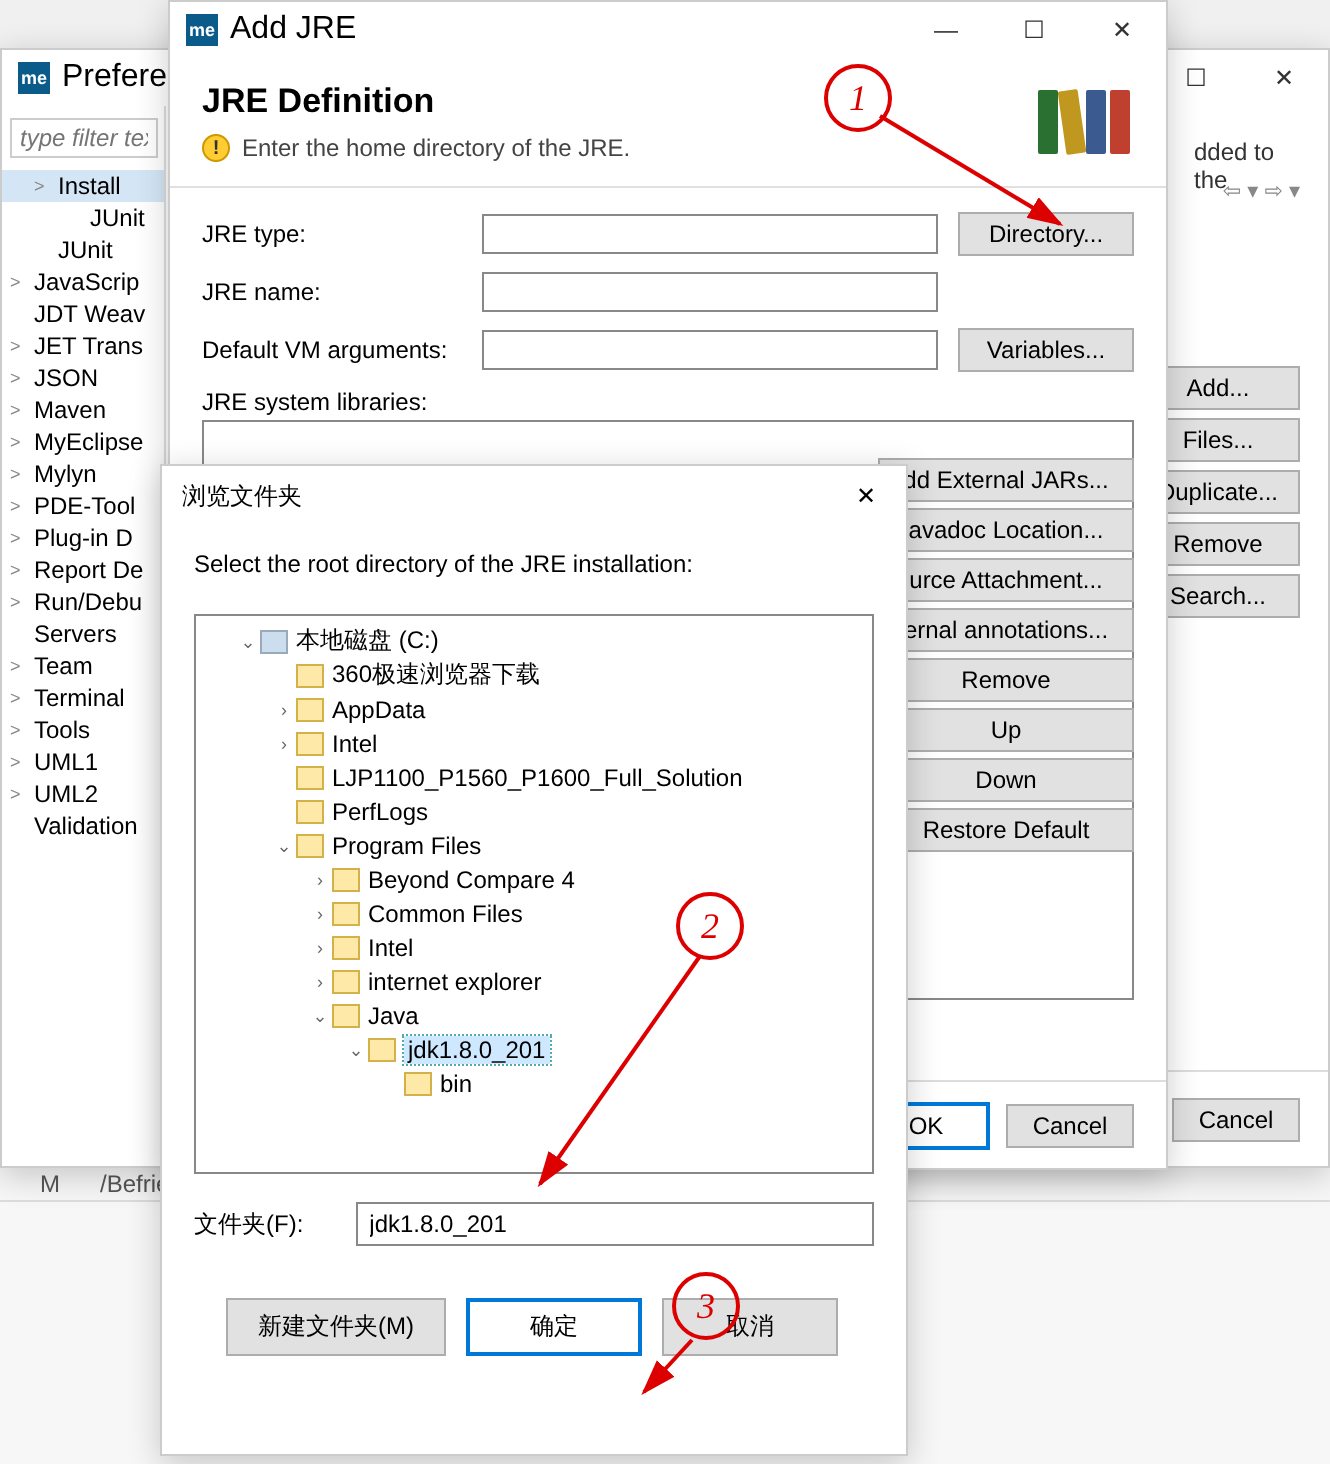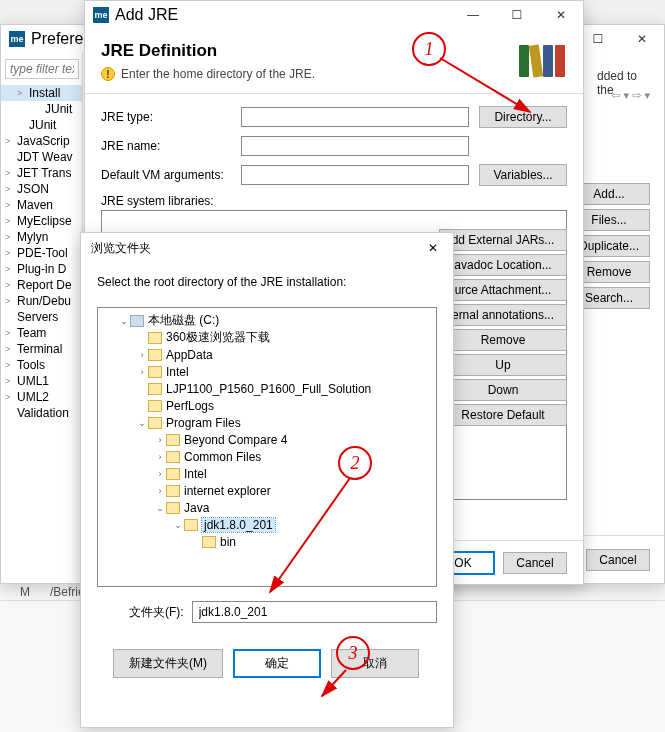--- a/index.html
+++ b/index.html
@@ -59,21 +59,21 @@
 #browse-tb .title { flex: 1; }
 #browse-tb .close { width: 40px; height: 30px; display: flex; align-items: center; justify-content: center; cursor: pointer; }
 #browse-body { padding: 12px 16px; }
 #browse-msg { margin-bottom: 18px; }
 #browse-tree { border: 1px solid #888; height: 280px; overflow: auto; padding: 4px 2px; background: #fff; position: relative; }
 .bt-row { display: flex; align-items: center; height: 17px; white-space: nowrap; cursor: pointer; }
 .bt-row .exp { width: 12px; text-align: center; color: #666; font-size: 9px; }
 .bt-row .ficon { width: 14px; height: 12px; background: #ffe9a8; border: 1px solid #d4b24a; margin-right: 4px; }
 .bt-row .dicon { width: 14px; height: 12px; background: #cde; border: 1px solid #9ab; margin-right: 4px; }
 .bt-row.sel .lbl { background: #cde8ff; outline: 1px dotted #5aa; padding: 0 2px; }
-#browse-folder-row { display: flex; align-items: center; gap: 8px; margin-top: 14px; margin-left: 32px; }
+#browse-folder-row { display: flex; align-items: center; gap: 26px; margin-top: 14px; }
 #browse-folder-row input { flex: 1; border: 1px solid #888; padding: 3px 6px; }
 #browse-footer { display: flex; gap: 10px; justify-content: flex-start; padding: 14px 16px 0 32px; }
 #browse-footer button { min-width: 88px; padding: 4px 15px; }
 #browse-footer .ok { border: 2px solid #0078d7; background: #fff; }
 
 
 .anno-circle { position: absolute; border: 2px solid #d00; border-radius: 50%; color: #d00; font-style: italic; font-size: 18px; display: flex; align-items: center; justify-content: center; z-index: 10; pointer-events: none; font-family: Georgia, serif; }
 .anno-arrow { position: absolute; z-index: 10; pointer-events: none; }
 
 

